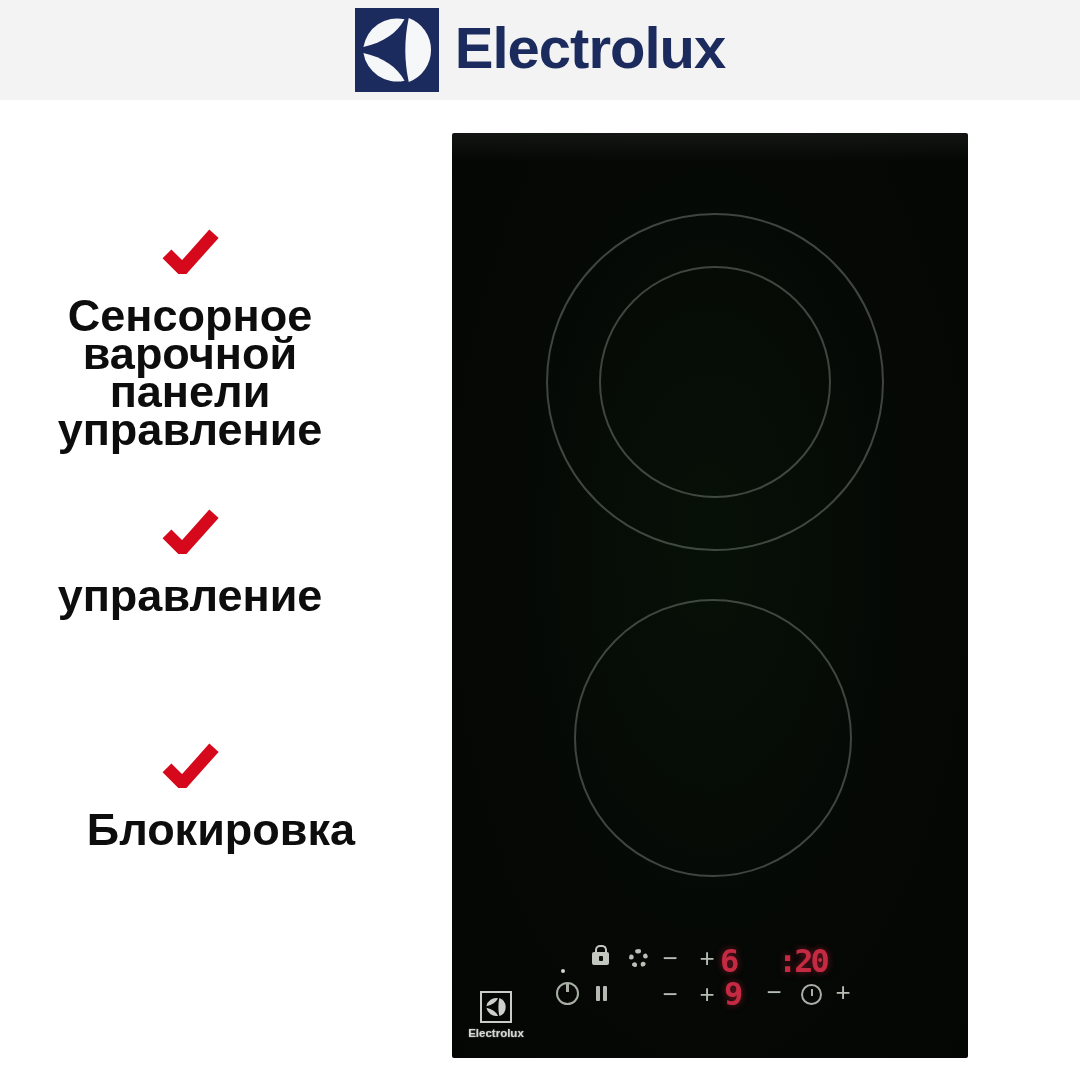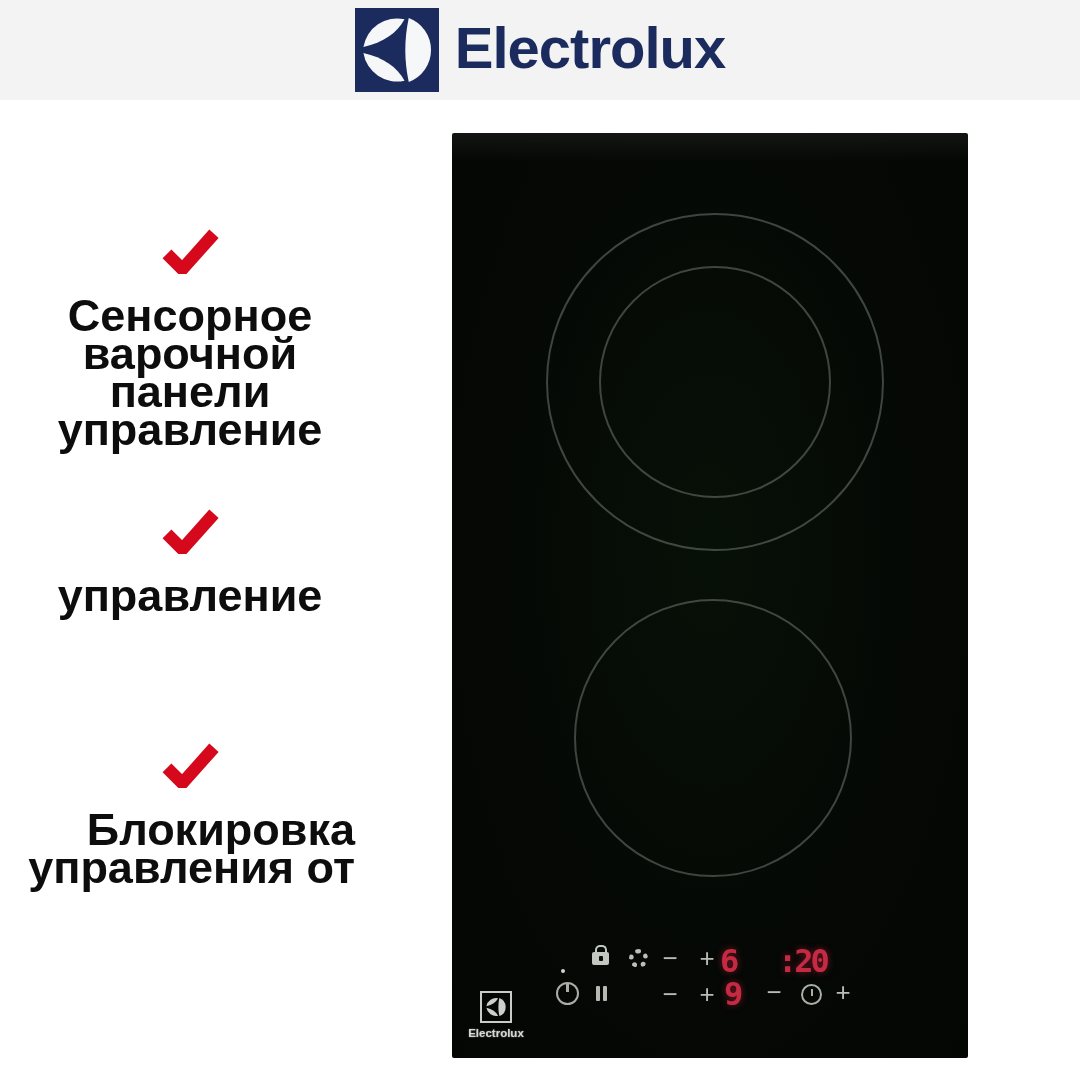--- a/index.html
+++ b/index.html
@@ -109,21 +109,20 @@
     <div>управление</div>
   </div>
 </div>
 
 <div class="feature f3">
   <svg class="check" viewBox="0 0 58 48">
     <polyline points="5,27 21,43 54,6" fill="none" stroke="#d6081b" stroke-width="13" stroke-linecap="butt" stroke-linejoin="miter"></polyline>
   </svg>
   <div class="feature-text">
     <div>Блокировка</div>
-    <div>управления от</div>
   </div>
 </div>
 
 <div class="cooktop">
   <div class="burner burner-top-outer"></div>
   <div class="burner burner-top-inner"></div>
   <div class="burner burner-bottom"></div>
 
   <div class="panel-el lock"></div>
   <div class="panel-el zone"></div>

